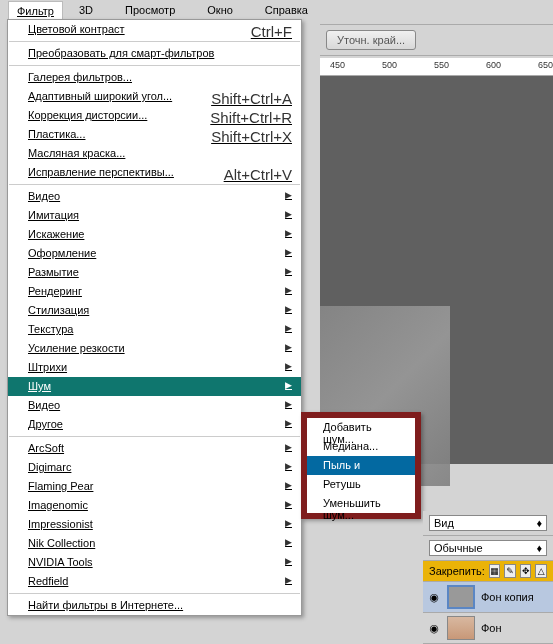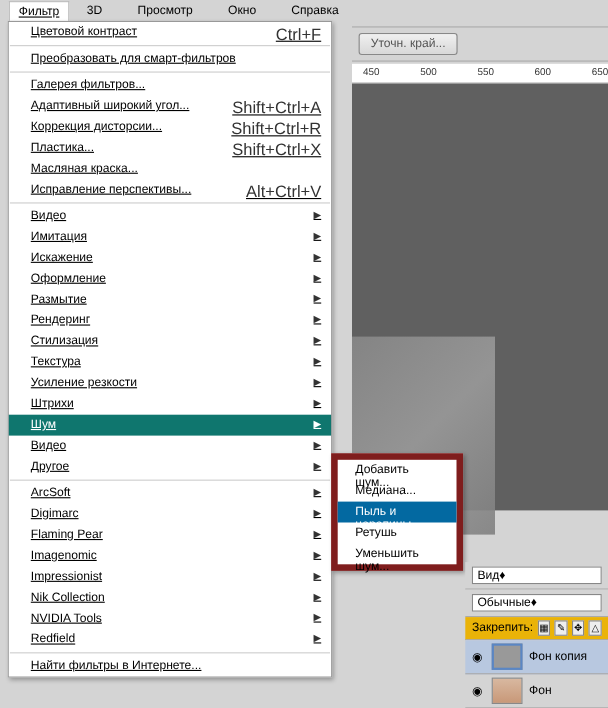--- a/index.html
+++ b/index.html
@@ -27,21 +27,21 @@
 .dropdown .row.hi span, .dropdown .row.hi .arrow { color:#fff; }
 .dropdown .kbd { color:#333; font-size:15px; }
 
 .submenu { position:absolute; top:412px; left:301px; width:120px; background:#fff; border:6px solid #7f1d1d; box-shadow:2px 2px 4px rgba(0,0,0,.3); }
 .submenu .row { display:flex; padding:3px 12px 3px 16px; height:19px; cursor:default; }
 .submenu .row.hi { background:#0369a1; }
 .submenu .row.hi span { color:#fff; }
 
 .panel { position:absolute; right:0; bottom:0; width:130px; }
 .sel { display:flex; align-items:center; padding:4px 6px; background:#d4d4d4; border-bottom:1px solid #aaa; }
-.combo { flex:1; background:#fff; border:1px solid #888; padding:1px 4px; display:flex; align-items:center; font-size:11px;}
+.combo { flex:1; background:#fff; border:1px solid #888; padding:1px 4px; display:flex; justify-content:space-between; align-items:center; font-size:11px;}
 .lock { display:flex; align-items:center; padding:3px 6px; background:#eab308; gap:4px; border-bottom:1px solid #aaa;}
 .lock .sq { width:14px; height:14px; border:1px solid #888; background:#eee; font-size:9px; text-align:center; line-height:12px;}
 .layers { background:#d4d4d4; }
 .layer { display:flex; align-items:center; padding:3px 4px; gap:6px; border-bottom:1px solid #aaa;}
 .eye { width:14px; text-align:center; }
 .thumb { width:28px; height:24px; border:2px solid #5a86c4; background:#999; }
 .thumb2 { width:28px; height:24px; border:1px solid #888; background:linear-gradient(#d8b8a0,#c89878); }
 .layer.sel2 { background:#b8c8e0; }
 </style>
 </head>

